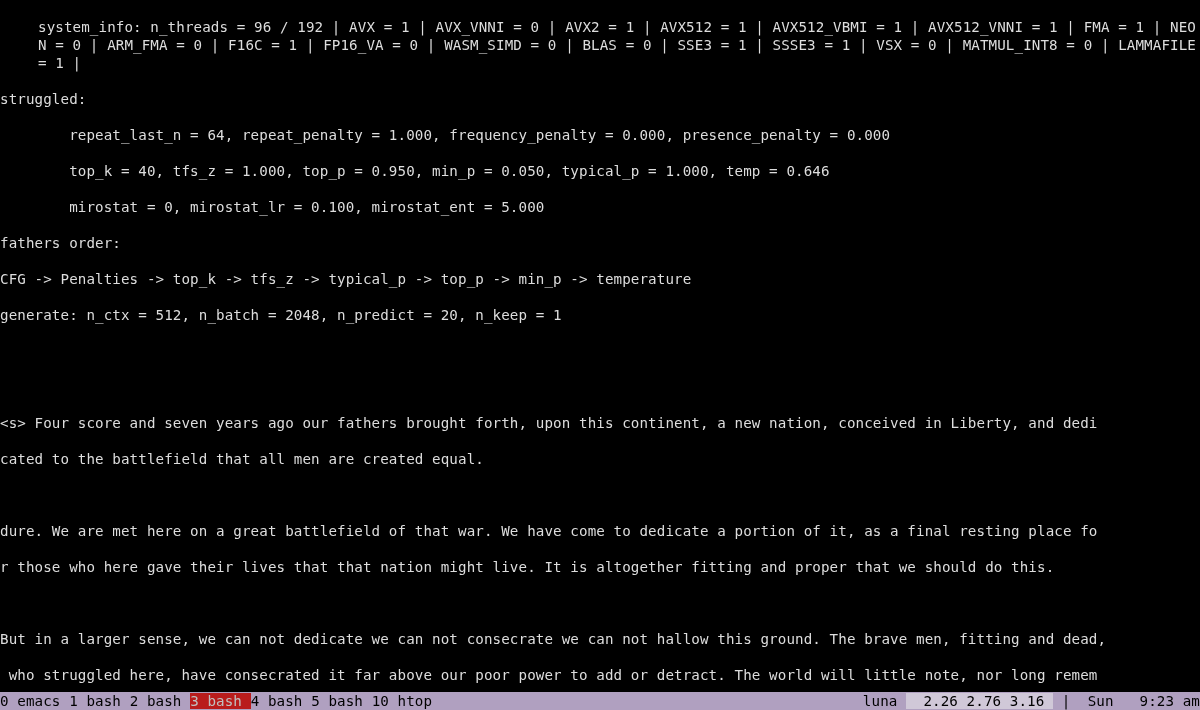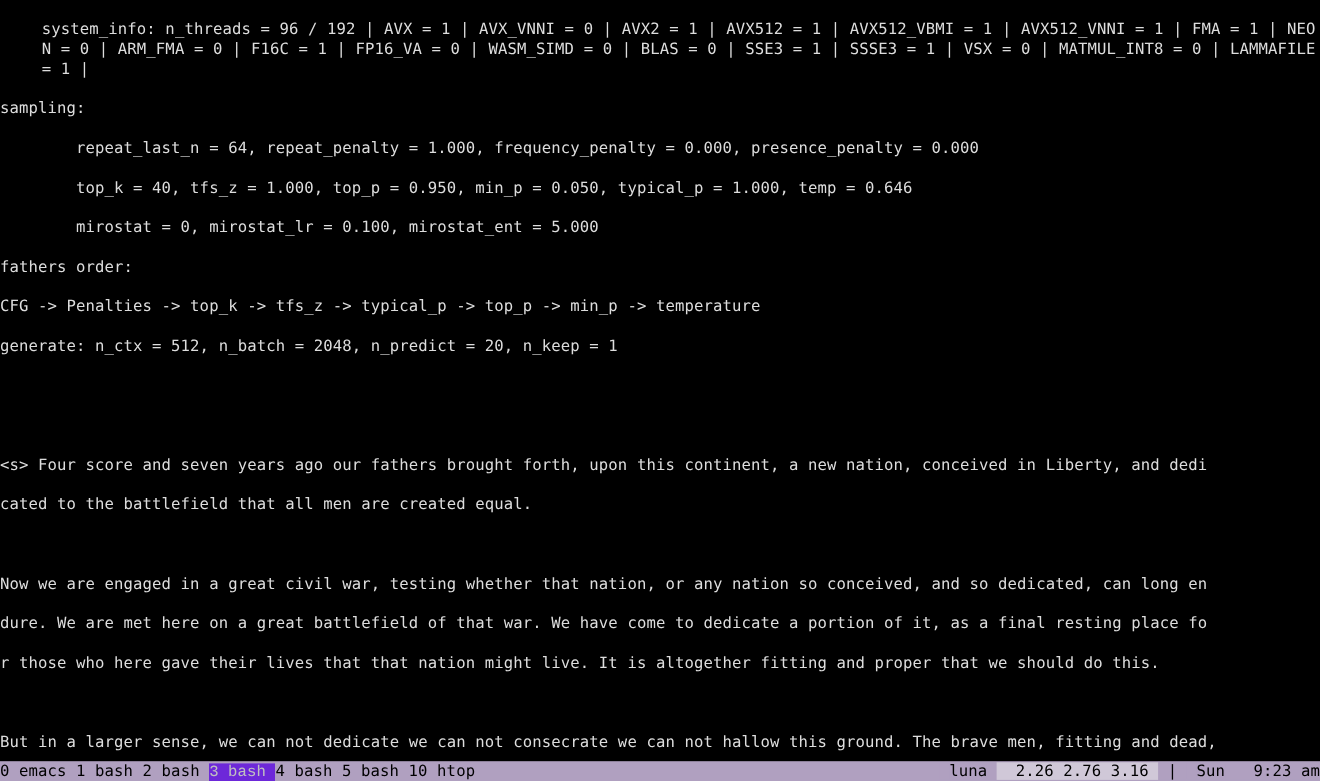--- a/index.html
+++ b/index.html
@@ -26,53 +26,51 @@
     left: 0;
     width: 1200px;
     height: 18px;
     background: #b0a0c0;
     color: #000;
     white-space: pre;
     font-size: 14.2px;
     line-height: 18px;
   }
   .status-bar .active {
-    background: #6d28d9;
+    background: #b91c1c;
     color: #c0c0c0;
-    font-family: Liberation Mono, monospace;
   }
   .status-right {
     position: absolute;
     right: 0;
     top: 0;
     text-align: right;
   }
   .status-right .host { background:#b0a0c0; color:#000; }
   .status-right .load { background:#d0c8d8; color:#000; }
   .status-right .time { background:#b0a0c0; color:#000; }
   .status-right .sep { background:#b0a0c0; color:#000; }
 </style>
 </head>
 <body>
 
 <div class="terminal">
 <div class="line" style="white-space: pre-wrap; word-break: break-all; margin-left: 38px;">system_info: n_threads = 96 / 192 | AVX = 1 | AVX_VNNI = 0 | AVX2 = 1 | AVX512 = 1 | AVX512_VBMI = 1 | AVX512_VNNI = 1 | FMA = 1 | NEON = 0 | ARM_FMA = 0 | F16C = 1 | FP16_VA = 0 | WASM_SIMD = 0 | BLAS = 0 | SSE3 = 1 | SSSE3 = 1 | VSX = 0 | MATMUL_INT8 = 0 | LAMMAFILE = 1 |</div>
-<div class="line">sampling:</div>
+<div class="line">struggled:</div>
 <div class="line">        repeat_last_n = 64, repeat_penalty = 1.000, frequency_penalty = 0.000, presence_penalty = 0.000</div>
 <div class="line">        top_k = 40, tfs_z = 1.000, top_p = 0.950, min_p = 0.050, typical_p = 1.000, temp = 0.646</div>
 <div class="line">        mirostat = 0, mirostat_lr = 0.100, mirostat_ent = 5.000</div>
 <div class="line">fathers order:</div>
 <div class="line">CFG -&gt; Penalties -&gt; top_k -&gt; tfs_z -&gt; typical_p -&gt; top_p -&gt; min_p -&gt; temperature</div>
 <div class="line">generate: n_ctx = 512, n_batch = 2048, n_predict = 20, n_keep = 1</div>
 <div class="line">&nbsp;</div>
 <div class="line">&nbsp;</div>
 <div class="line">&lt;s&gt; Four score and seven years ago our fathers brought forth, upon this continent, a new nation, conceived in Liberty, and dedi</div>
 <div class="line">cated to the battlefield that all men are created equal.</div>
 <div class="line">&nbsp;</div>
-<div class="line">Now we are engaged in a great civil war, testing whether that nation, or any nation so conceived, and so dedicated, can long en</div>
 <div class="line">dure. We are met here on a great battlefield of that war. We have come to dedicate a portion of it, as a final resting place fo</div>
 <div class="line">r those who here gave their lives that that nation might live. It is altogether fitting and proper that we should do this.</div>
 <div class="line">&nbsp;</div>
 <div class="line">But in a larger sense, we can not dedicate we can not consecrate we can not hallow this ground. The brave men, fitting and dead,</div>
 <div class="line"> who struggled here, have consecrated it far above our poor power to add or detract. The world will little note, nor long remem</div>
 
 
 
 
 

